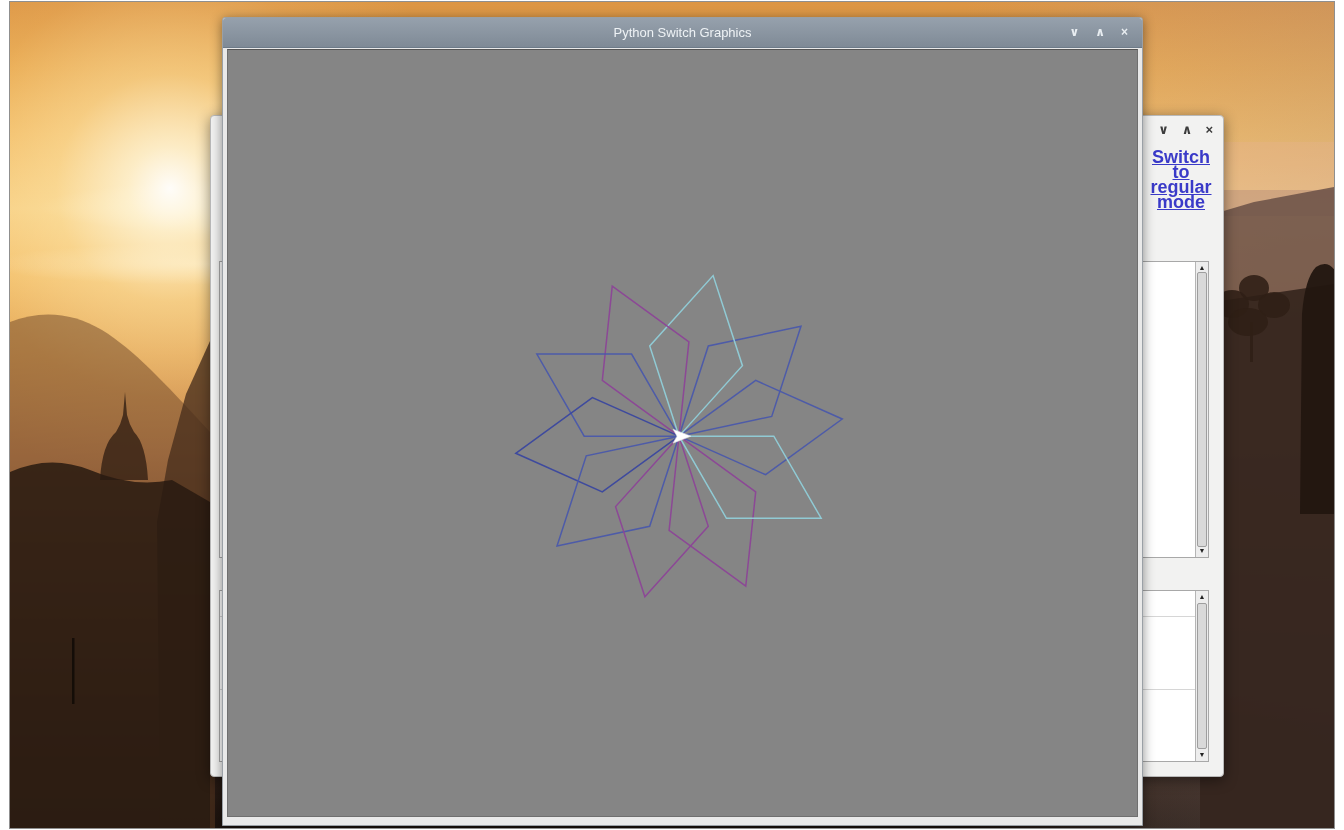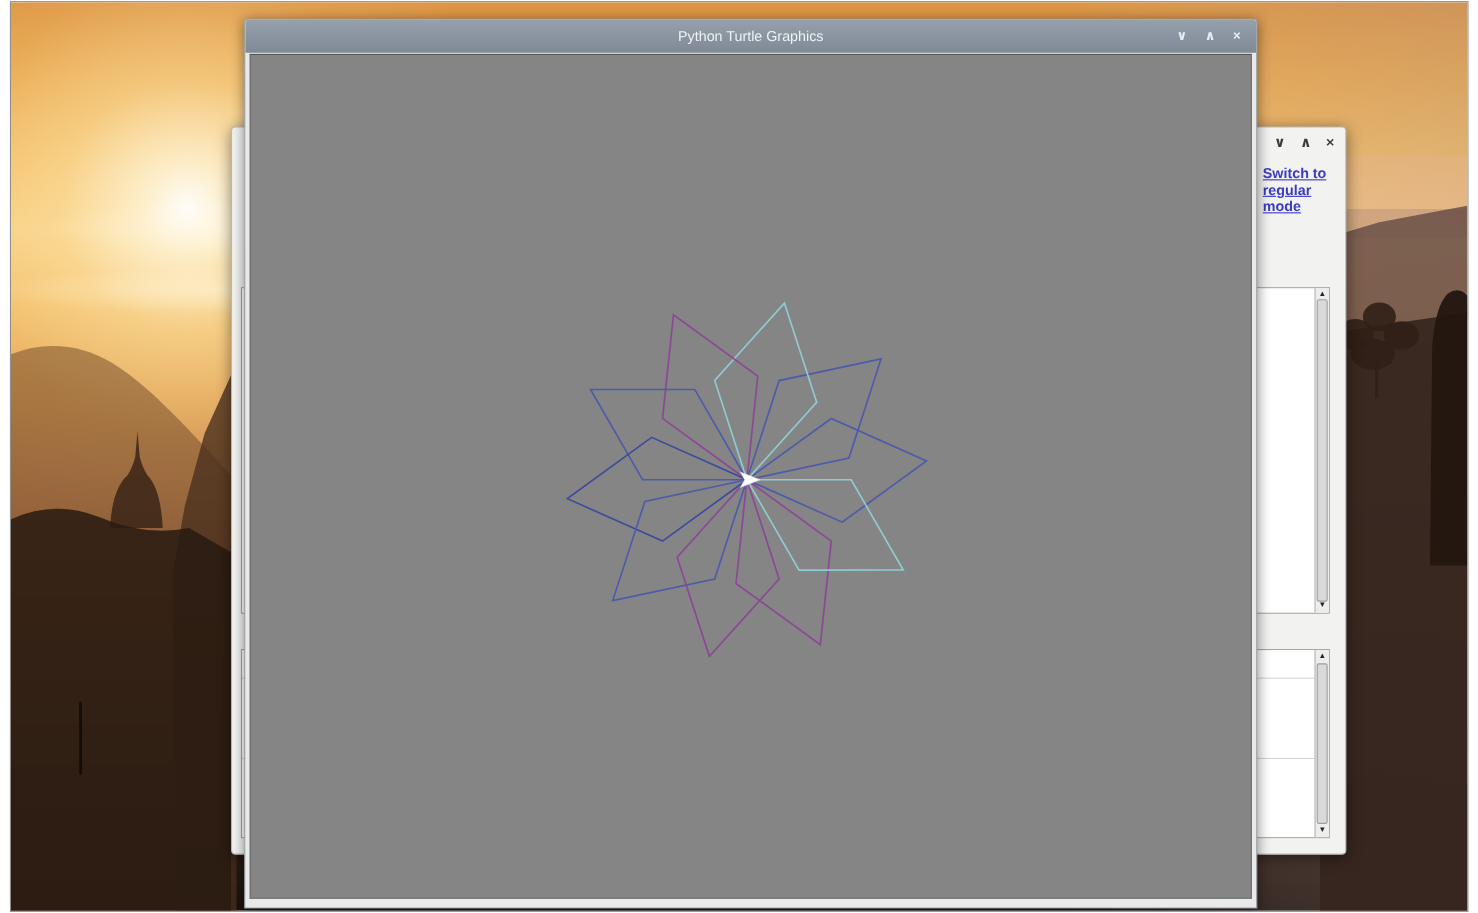--- a/index.html
+++ b/index.html
@@ -16,22 +16,22 @@
       linear-gradient(180deg,#dc9544 0%,#e8a84f 8%,#f1ba63 16%,#f6cd80 25%,#f2bd67 33%,#e2a455 43%,#c28551 55%,#93613d 67%,#5f3f2b 79%,#35231b 89%,#1b120d 100%);}
   .photo svg{position:absolute;inset:0;}
 
   
   .ide-window{position:absolute;left:200px;top:113px;width:1012px;height:660px;
     background:#f2f2f1;border:1px solid #b9b9b9;border-radius:4px;
     box-shadow:0 3px 14px rgba(0,0,0,0.45);}
   .ide-controls{position:absolute;top:6px;right:10px;display:flex;gap:13px;
     color:#3c3c3c;font-size:13px;font-weight:bold;}
   .ide-controls span{cursor:default;line-height:16px;}
-  .ide-mode-link{position:absolute;top:34px;right:9px;width:66px;text-align:left;
-    font-size:13px;font-weight:bold;line-height:15px;text-decoration:underline;cursor:pointer;}
+  .ide-mode-link{position:absolute;top:34px;right:9px;width:66px;text-align:center;
+    font-size:18px;font-weight:bold;line-height:15px;text-decoration:underline;cursor:pointer;}
   .ide-box{position:absolute;left:8px;right:14px;background:#ffffff;border:1px solid #a8a8a8;}
   .ide-editor{top:145px;height:295px;}
   .ide-shell{top:474px;height:170px;}
   .sbar{position:absolute;top:0;bottom:0;right:0;width:12px;background:#ededed;border-left:1px solid #b5b5b5;}
   .sbar .thumb{position:absolute;left:1px;right:1px;background:#d9d9d9;border:1px solid #9e9e9e;border-radius:2px;}
   .sbar .arr{position:absolute;left:0;right:0;text-align:center;font-size:7px;color:#222;line-height:10px;cursor:pointer;}
   .sbar .arr.up{top:1px;} .sbar .arr.down{bottom:1px;}
   .shell-line{position:absolute;left:0;right:12px;height:1px;background:#d6d6d6;}
 
   
@@ -107,21 +107,21 @@
       <div class="sbar">
         <span class="arr up">▲</span>
         <div class="thumb" style="top:12px;bottom:12px;"></div>
         <span class="arr down">▼</span>
       </div>
     </div>
   </div>
 
   <div class="turtle-window">
     <div class="turtle-titlebar" id="turtle-titlebar" style="background-color: rgb(138, 150, 163);">
-      <div class="turtle-title">Python Turtle Graphics</div>
+      <div class="turtle-title">Python Switch Graphics</div>
       <div class="turtle-controls">
         <span>∨</span>
         <span>∧</span>
         <span>×</span>
       </div>
     </div>
     <div class="turtle-canvas" id="turtle-canvas" style="background-color: rgb(133, 133, 133);">
       <svg viewBox="0 0 911 768" preserveAspectRatio="none">
         <g id="flower">
             <polygon points="0,0 82.3,-47.5 164.5,0 82.3,47.5" transform="translate(452,387) rotate(-6)" fill="none" stroke="#4a58ab" stroke-width="1.5" stroke-opacity="0.95"></polygon>

